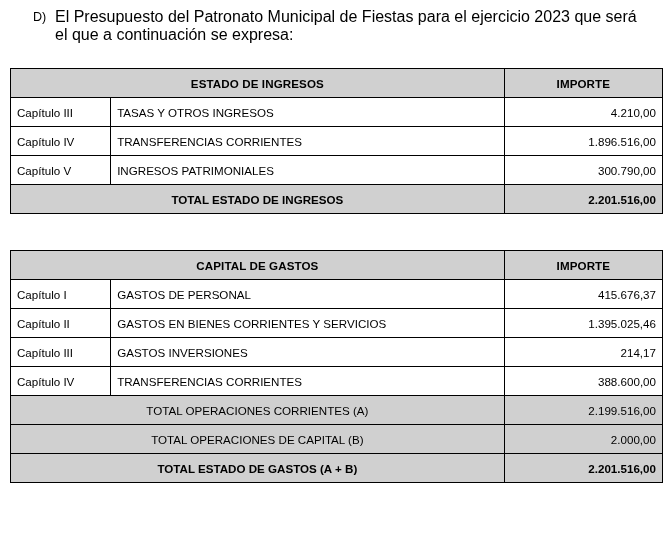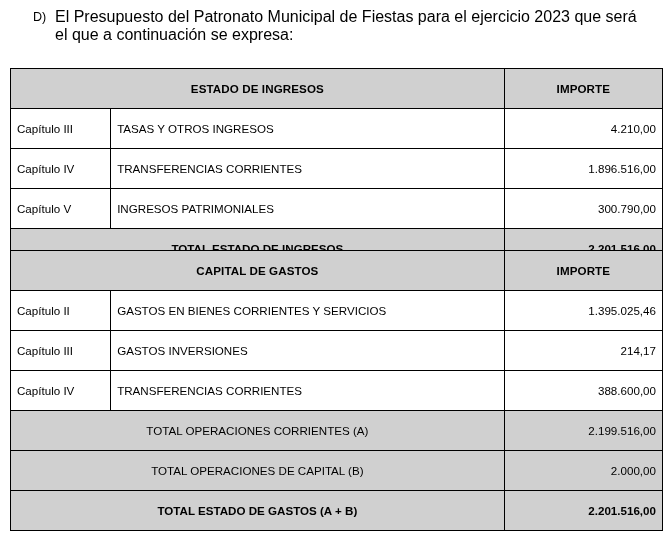--- a/index.html
+++ b/index.html
@@ -70,21 +70,21 @@
     font-weight: normal;
     font-size: 11.6px;
     white-space: nowrap;
     overflow: hidden;
   }
 
   .col-cap   { width: 100px; }
   .col-desc  { width: 393px; }
   .col-amt   { width: 158px; }
 
-  .tbl tr { height: 40px; padding-left: 16px; }
+  .tbl tr { height: 29px; padding-left: 16px; }
 
   .hdr td {
     background: #d0d0d0;
     font-weight: bold;
     text-align: center;
     letter-spacing: 0.1px;
   }
   .hdr-tall { height: 32px; }
 
   .amt {
@@ -162,20 +162,25 @@
       <col class="col-cap">
         <col class="col-desc">
         <col class="col-amt">
     </colgroup>
     <tbody>
       <tr class="hdr hdr-tall">
         <td colspan="2">CAPITAL DE GASTOS</td>
         <td>IMPORTE</td>
       </tr>
       <tr class="row-h">
+        <td>Capítulo I</td>
+        <td>GASTOS DE PERSONAL</td>
+        <td class="amt">415.676,37</td>
+      </tr>
+      <tr class="row-h">
         <td>Capítulo II</td>
         <td>GASTOS EN BIENES CORRIENTES Y SERVICIOS</td>
         <td class="amt">1.395.025,46</td>
       </tr>
       <tr class="row-h">
         <td>Capítulo III</td>
         <td>GASTOS INVERSIONES</td>
         <td class="amt">214,17</td>
       </tr>
       <tr class="row-h">

